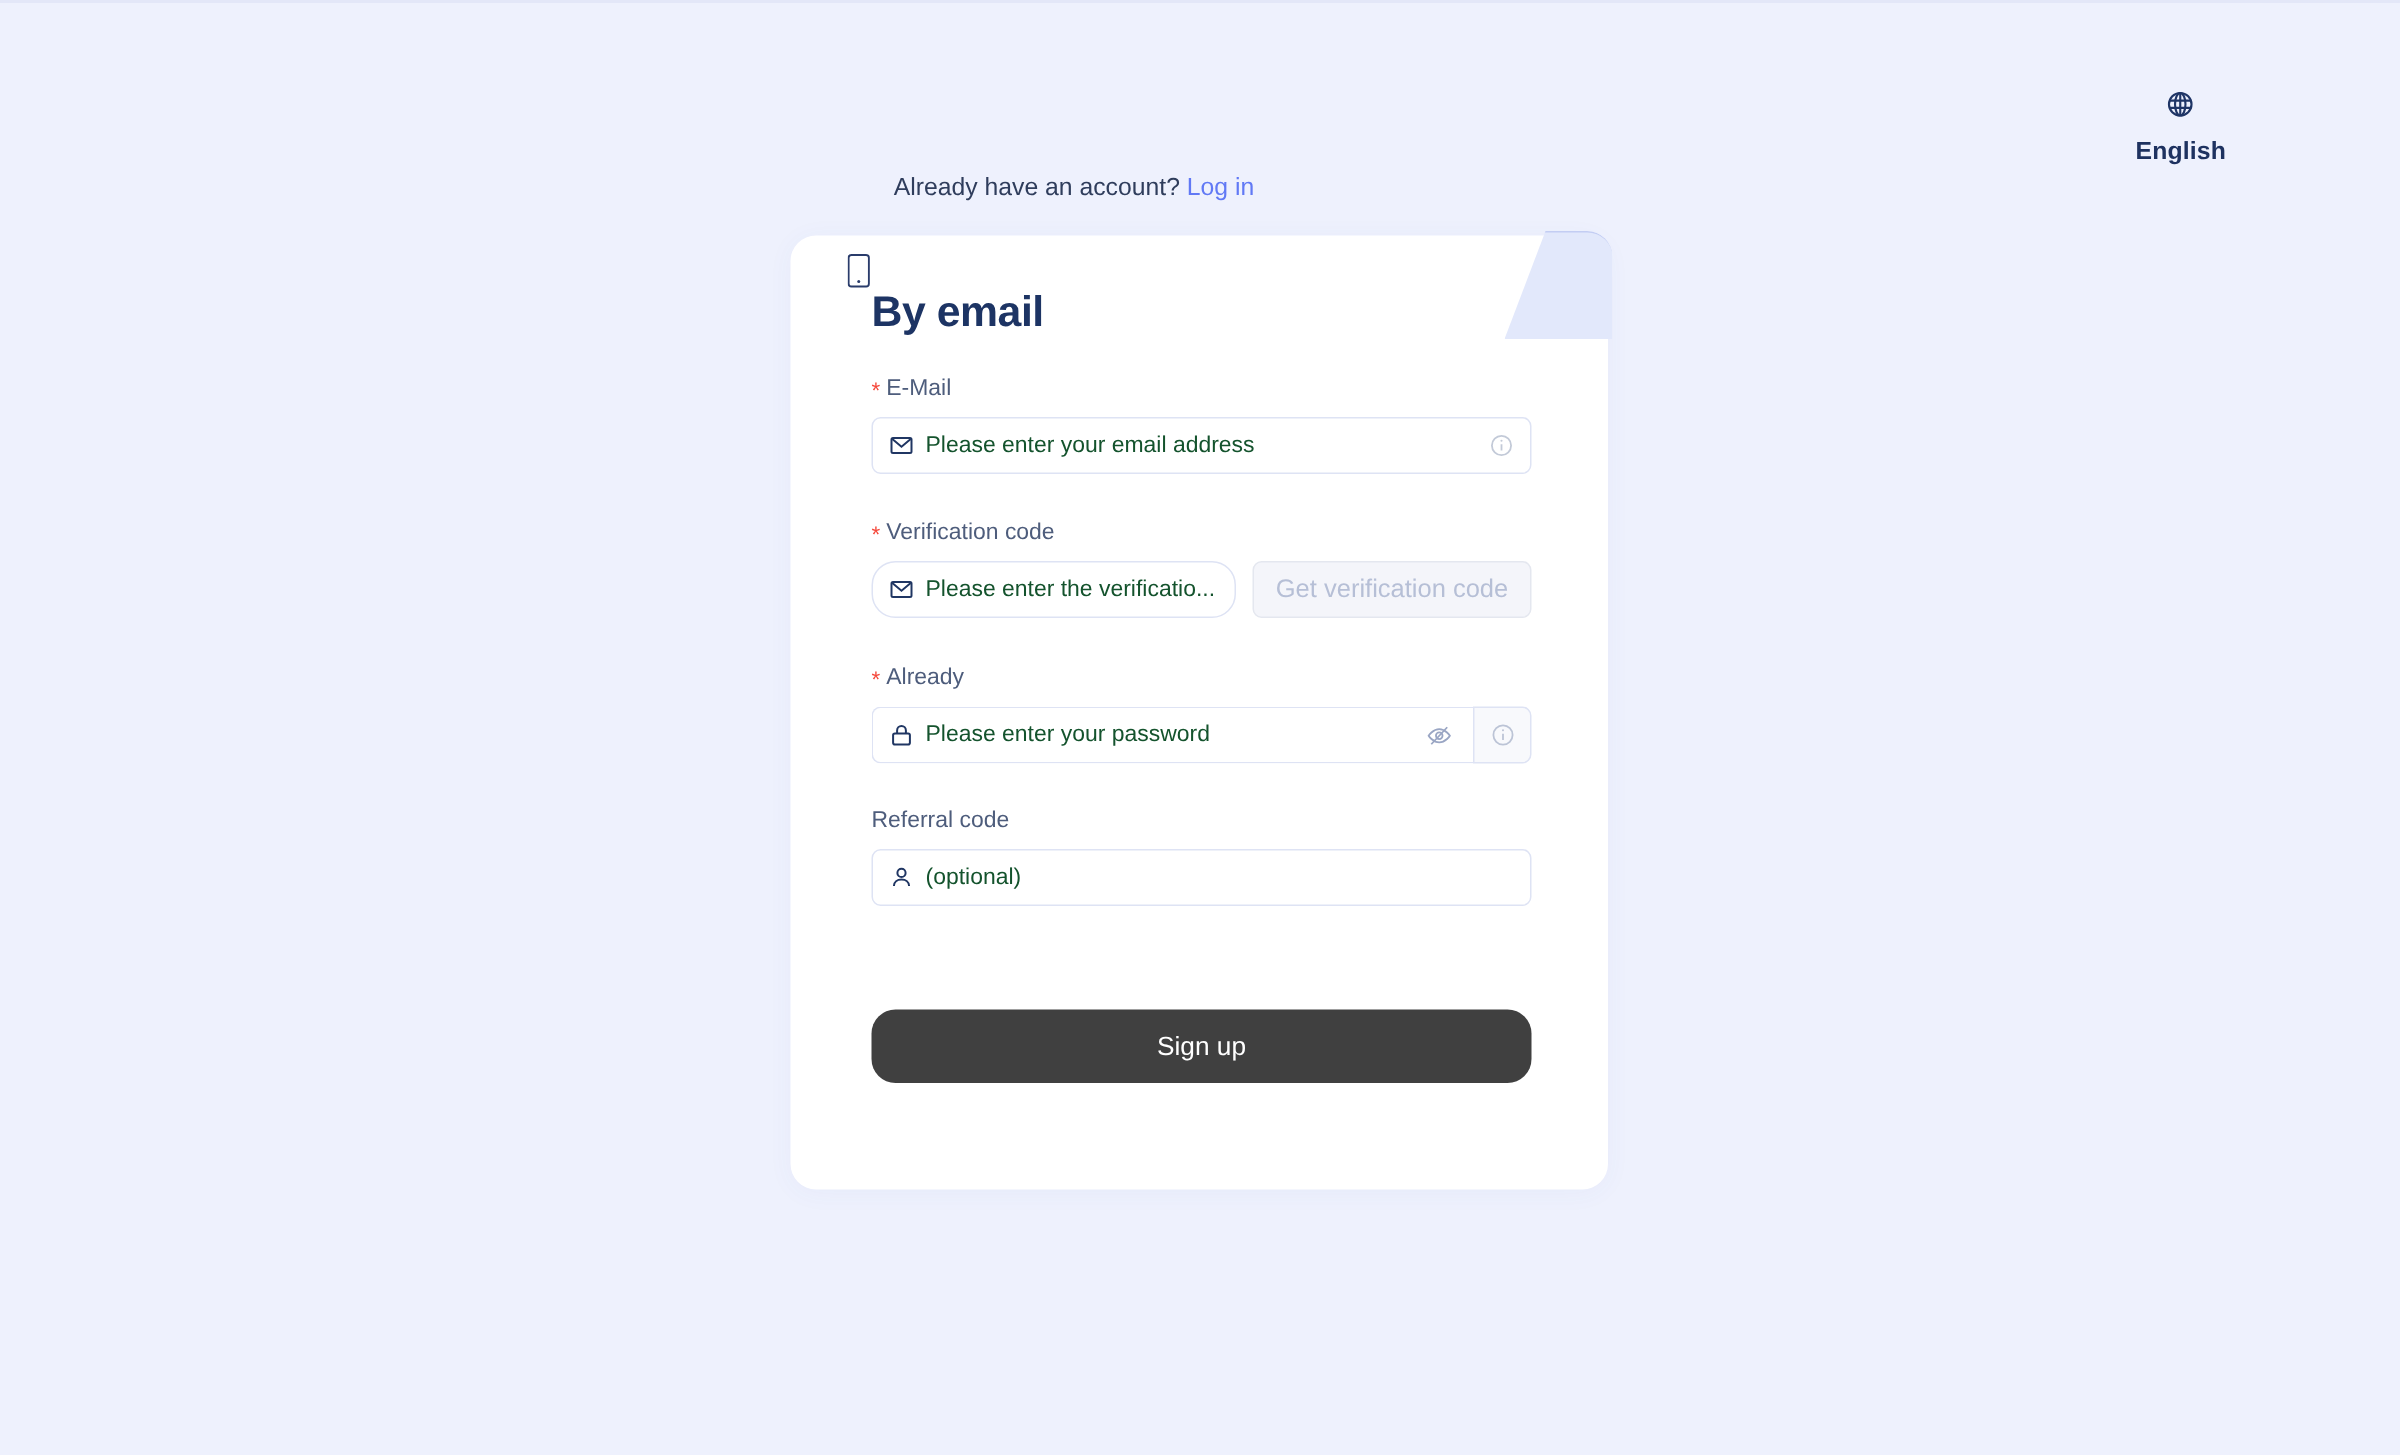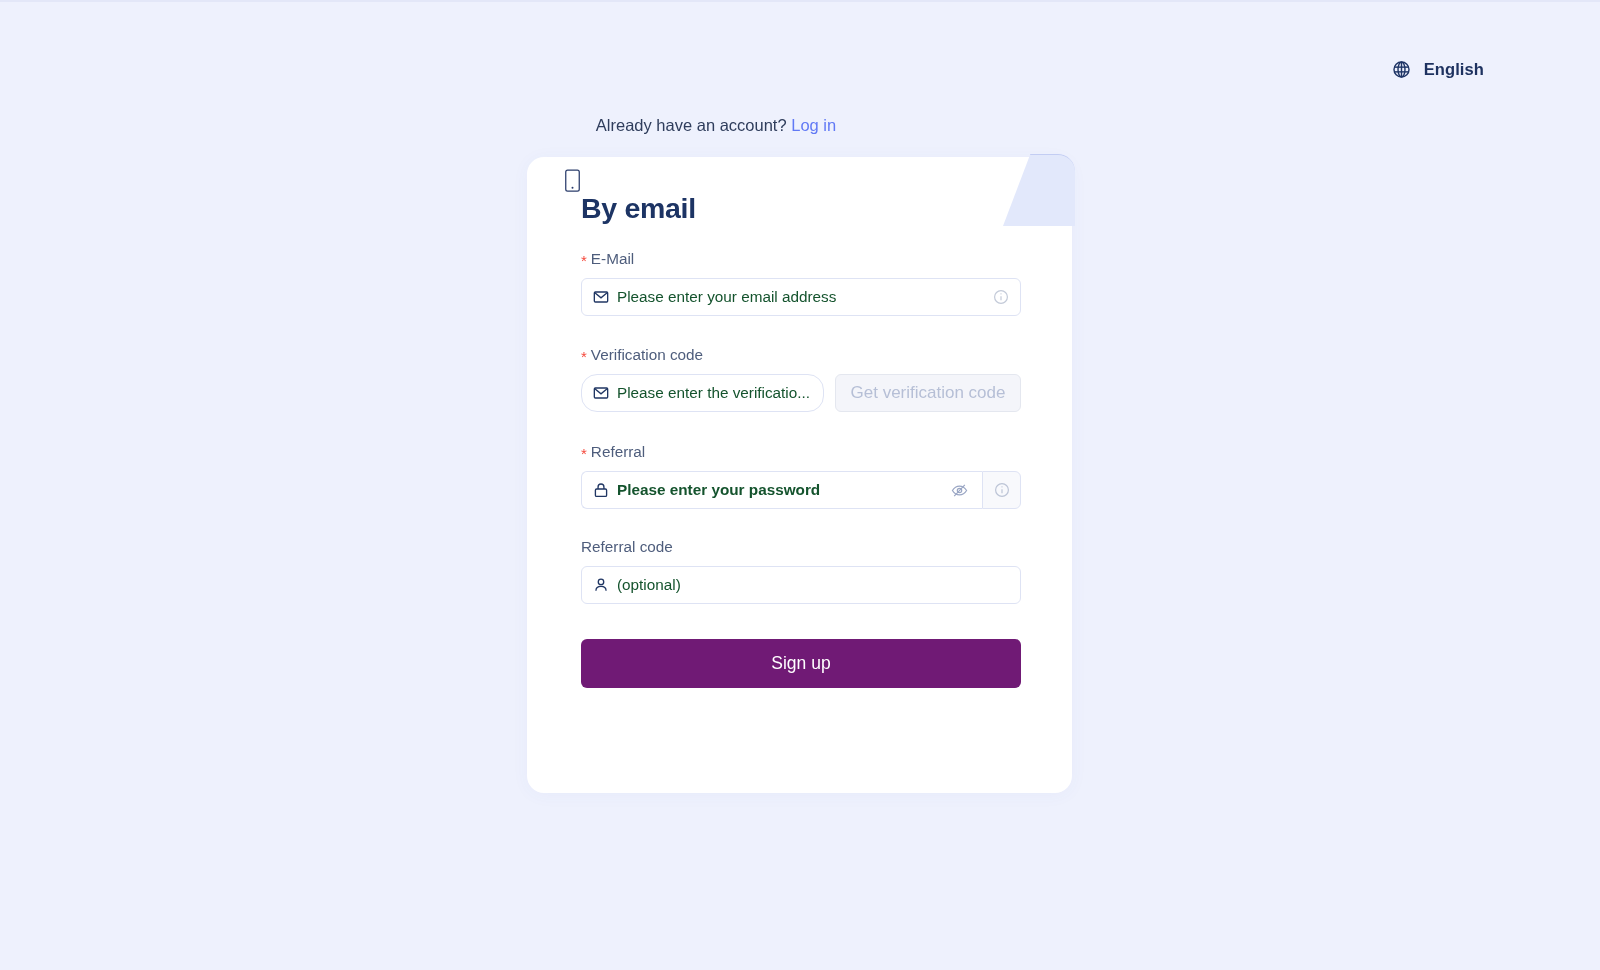--- a/index.html
+++ b/index.html
@@ -22,20 +22,21 @@
 
   
   .lang-selector {
     position: absolute;
     top: 60px;
     right: 116px;
     display: flex;
     align-items: center;
     gap: 13px;
     cursor: pointer;
+    flex-direction: column;
   }
   .globe-icon { width: 19px; height: 19px; display: block; color: #1f3566; }
   .lang-label {
     font-size: 16.5px;
     font-weight: bold;
     color: #1e3260;
     letter-spacing: 0.1px;
   }
 
   
@@ -177,21 +178,20 @@
     cursor: pointer;
     display: block;
     margin-right: 3px;
   }
 
   
   .pw-row .input-box {
     border-top-right-radius: 0;
     border-bottom-right-radius: 0;
     border-right: none;
-    font-weight: bold;
   }
   .info-addon {
     width: 39px;
     border: 1px solid #dee3f4;
     border-top-right-radius: 6px;
     border-bottom-right-radius: 6px;
     background: #f8f9fc;
     display: flex;
     align-items: center;
     justify-content: center;
@@ -218,30 +218,31 @@
   }
 
   .gap-a { height: 30px; }
   .gap-b { height: 31px; }
   .gap-c { height: 29px; }
   .gap-d { height: 35px; }
 
   .signup-btn {
     width: 440px;
     height: 49px;
-    background: #701a75;
+    background: #404040;
     border: none;
-    border-radius: 6px;
+    border-radius: 16px;
     color: #ffffff;
     font-size: 17.5px;
     font-family: "Liberation Sans", sans-serif;
     cursor: pointer;
     display: flex;
     align-items: center;
     justify-content: center;
+    margin-top: 34px;
   }
 </style>
 </head>
 <body>
 
 <div class="top-hairline"></div>
 
 <div class="lang-selector">
   <span>
     <svg class="globe-icon" viewBox="0 0 24 24" fill="none" stroke="currentColor" stroke-width="1.8">
@@ -320,21 +321,21 @@
         </label>
         <button class="get-code-btn">Get verification code</button>
       </div>
     </div>
 
     <div class="gap-b"></div>
 
     <div class="field">
       <div class="field-label">
         <span class="req-star">*</span>
-        <span>Referral</span>
+        <span>Already</span>
       </div>
       <div class="input-wrap pw-row">
         <label class="input-box">
           <span>
             <svg class="prefix-icon" viewBox="0 0 24 24" fill="none" stroke="currentColor" stroke-width="2">
               <rect x="3.6" y="10.5" width="16.8" height="11" rx="1.8"></rect>
               <path d="M7.6 10.5V7.4a4.4 4.4 0 0 1 8.8 0v3.1"></path>
             </svg>
           </span>
           <span class="placeholder">Please enter your password</span>

